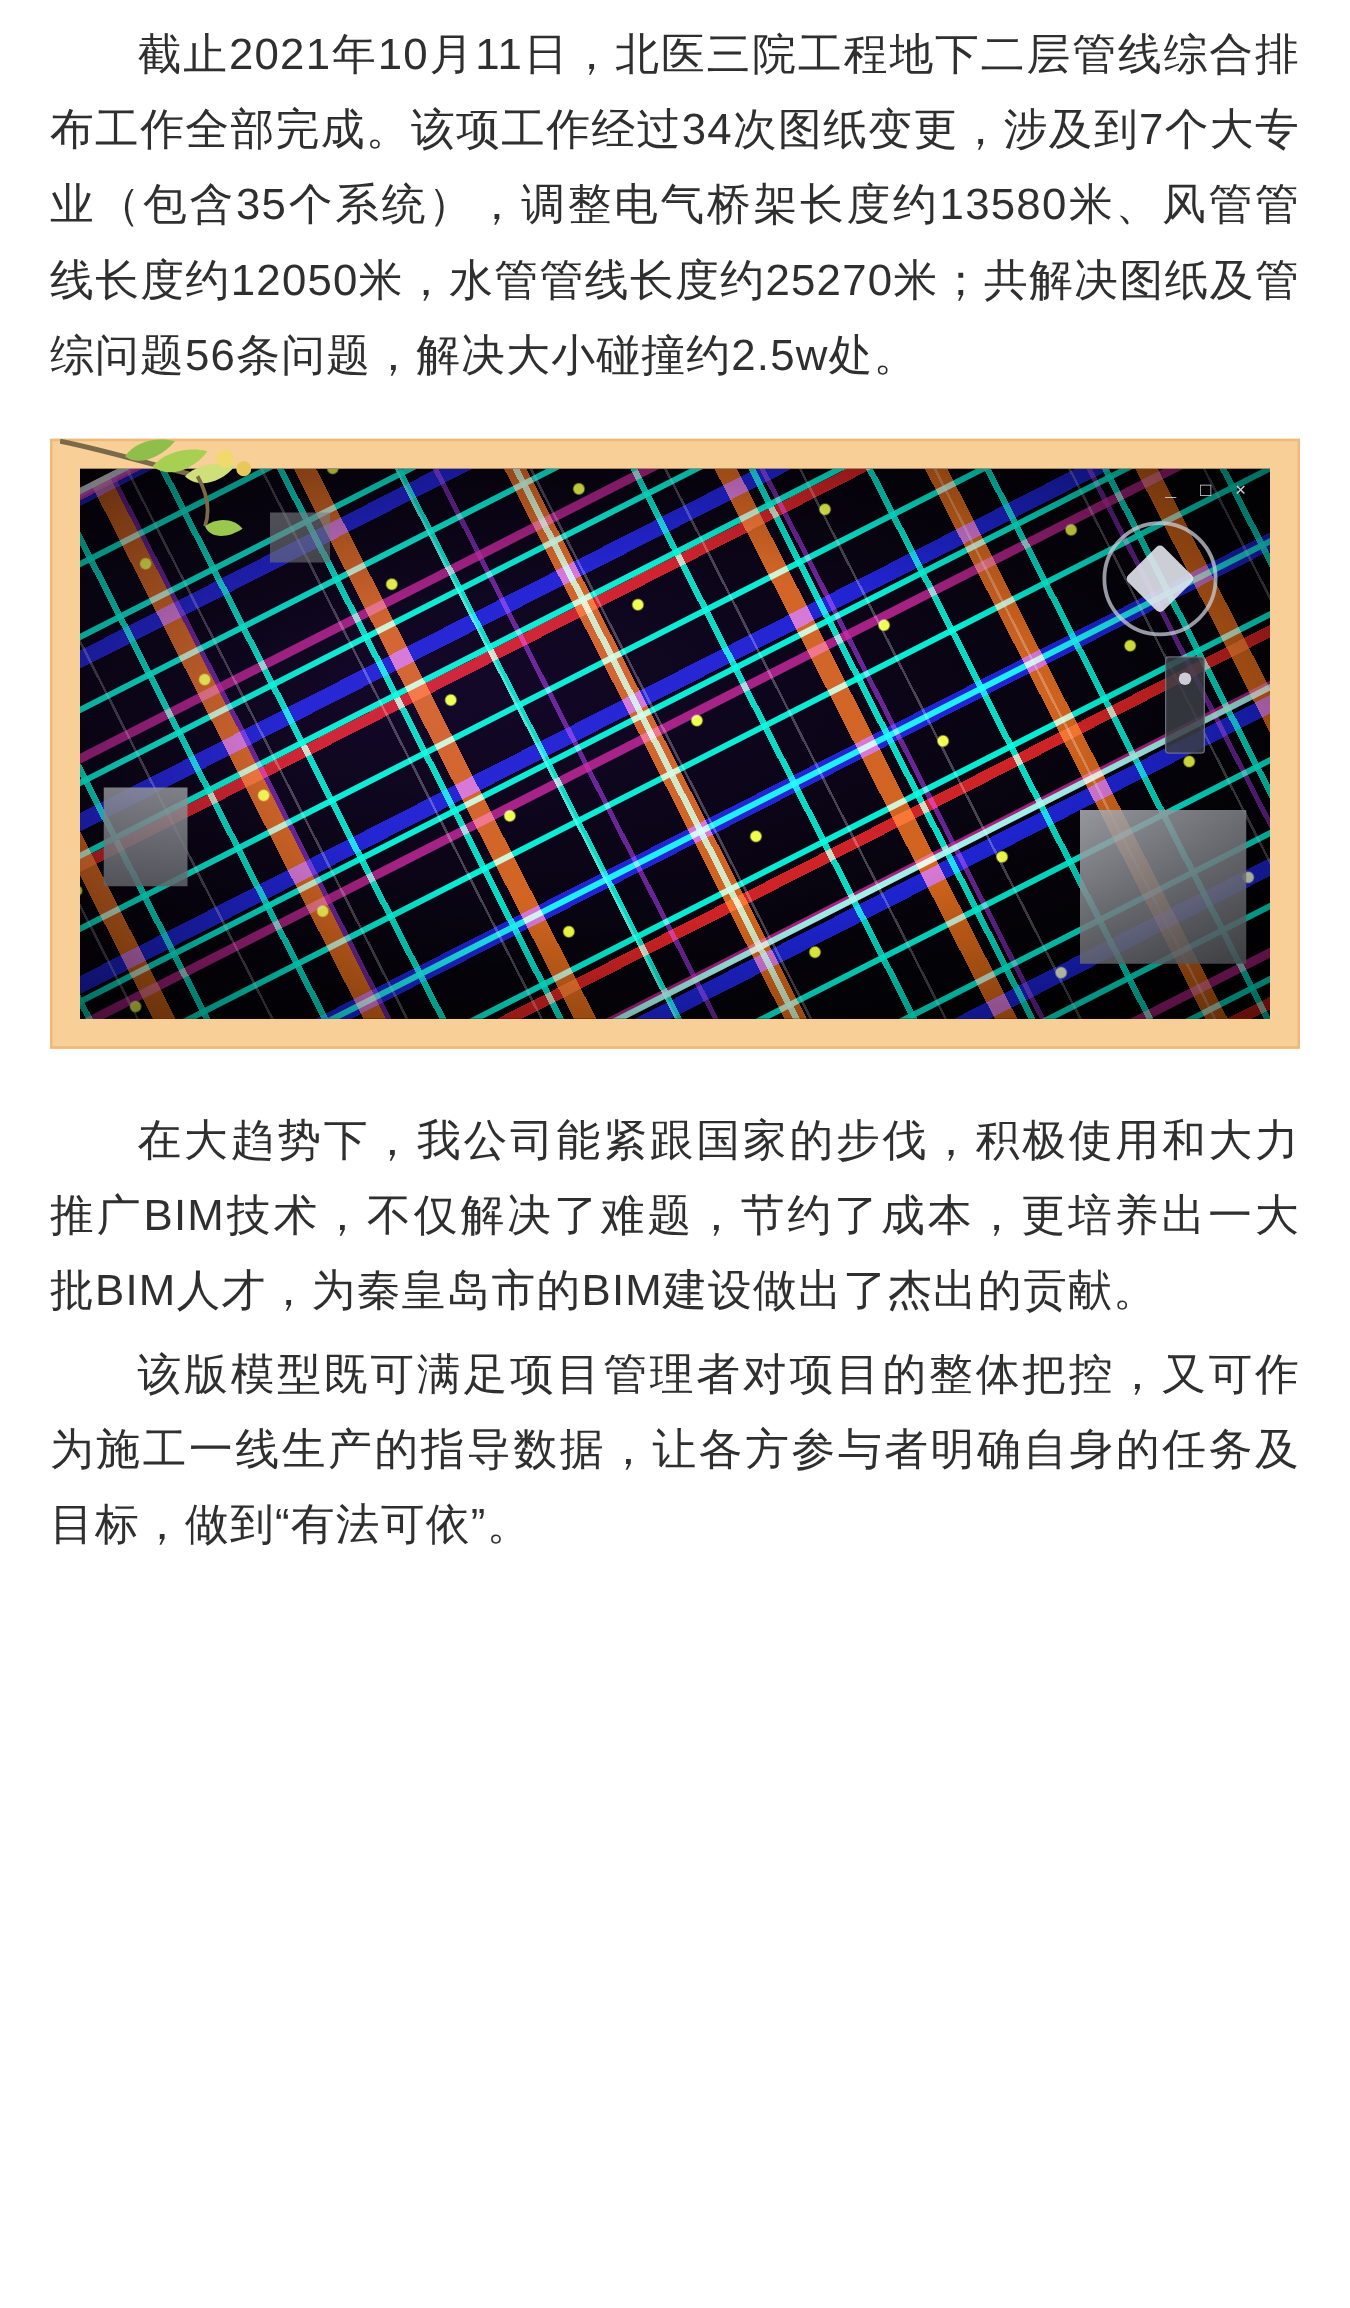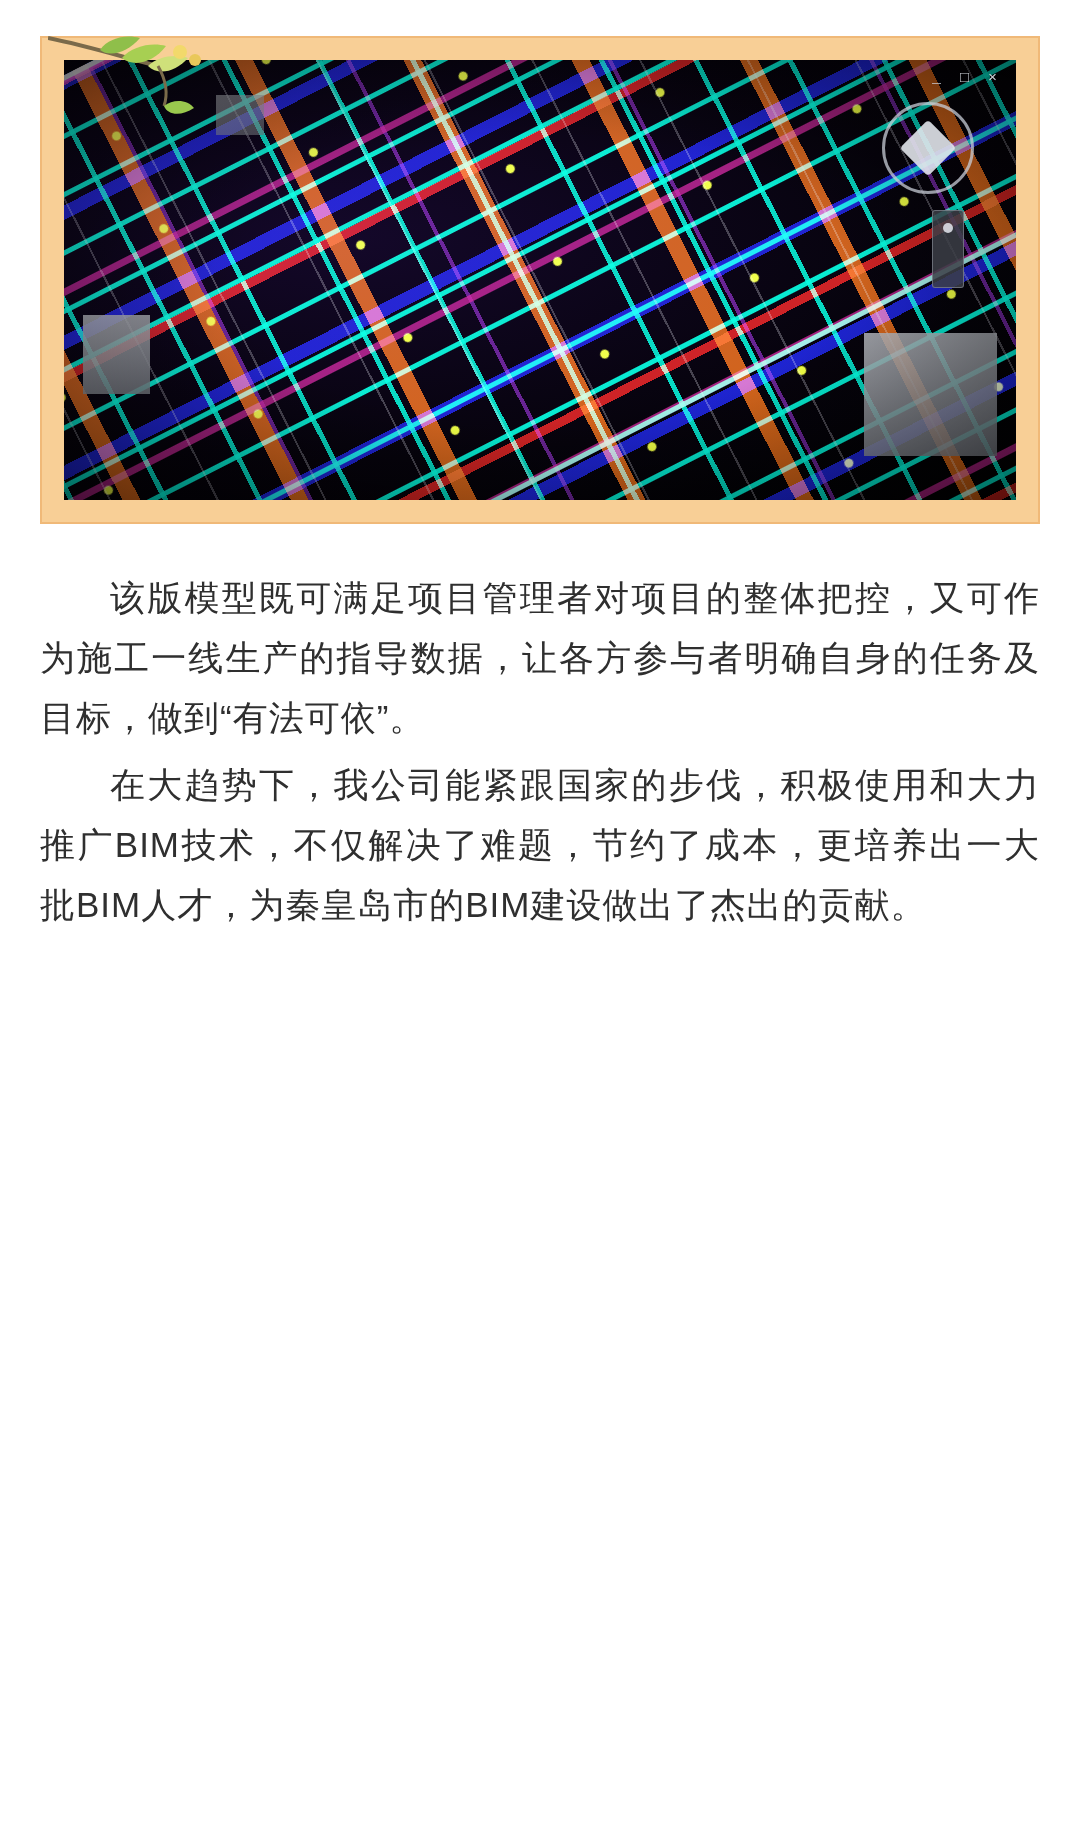--- a/index.html
+++ b/index.html
@@ -189,20 +189,21 @@
     width: 250px;
     height: 110px;
     pointer-events: none;
   }
 </style>
 </head>
 <body>
 
 <div class="article">
 
+  <p class="para first">截止2021年10月11日，北医三院工程地下二层管线综合排布工作全部完成。该项工作经过34次图纸变更，涉及到7个大专业（包含35个系统），调整电气桥架长度约13580米、风管管线长度约12050米，水管管线长度约25270米；共解决图纸及管综问题56条问题，解决大小碰撞约2.5w处。</p>
 
   <div class="figure-wrap">
     <div class="figure-frame">
       <div class="figure-inner">
         <div class="bim">
           <div class="layer magenta"></div>
           <div class="layer blue"></div>
           <div class="layer orange"></div>
           <div class="layer red"></div>
           <div class="layer white"></div>
@@ -231,16 +232,16 @@
         <path d="M74 26 C84 14, 104 10, 118 14 C106 30, 86 36, 74 26 Z" fill="#a7cf52"></path>
         <path d="M100 34 C110 24, 128 22, 140 26 C128 40, 110 44, 100 34 Z" fill="#cfe07a"></path>
         <circle cx="132" cy="20" r="7" fill="#f2d96b"></circle>
         <circle cx="147" cy="28" r="6" fill="#e9c85a"></circle>
         <path d="M110 34 C118 48, 120 62, 116 74" stroke="#7a6a4a" stroke-width="3" fill="none"></path>
         <path d="M116 74 C126 66, 140 68, 146 76 C134 84, 120 84, 116 74 Z" fill="#9ac84e"></path>
       </svg>
     </div>
   </div>
 
+  <p class="para">在大趋势下，我公司能紧跟国家的步伐，积极使用和大力推广BIM技术，不仅解决了难题，节约了成本，更培养出一大批BIM人才，为秦皇岛市的BIM建设做出了杰出的贡献。</p>
   <p class="para">该版模型既可满足项目管理者对项目的整体把控，又可作为施工一线生产的指导数据，让各方参与者明确自身的任务及目标，做到“有法可依”。</p>
-  <p class="para">在大趋势下，我公司能紧跟国家的步伐，积极使用和大力推广BIM技术，不仅解决了难题，节约了成本，更培养出一大批BIM人才，为秦皇岛市的BIM建设做出了杰出的贡献。</p>
 
 </div>
 
 </body></html>

